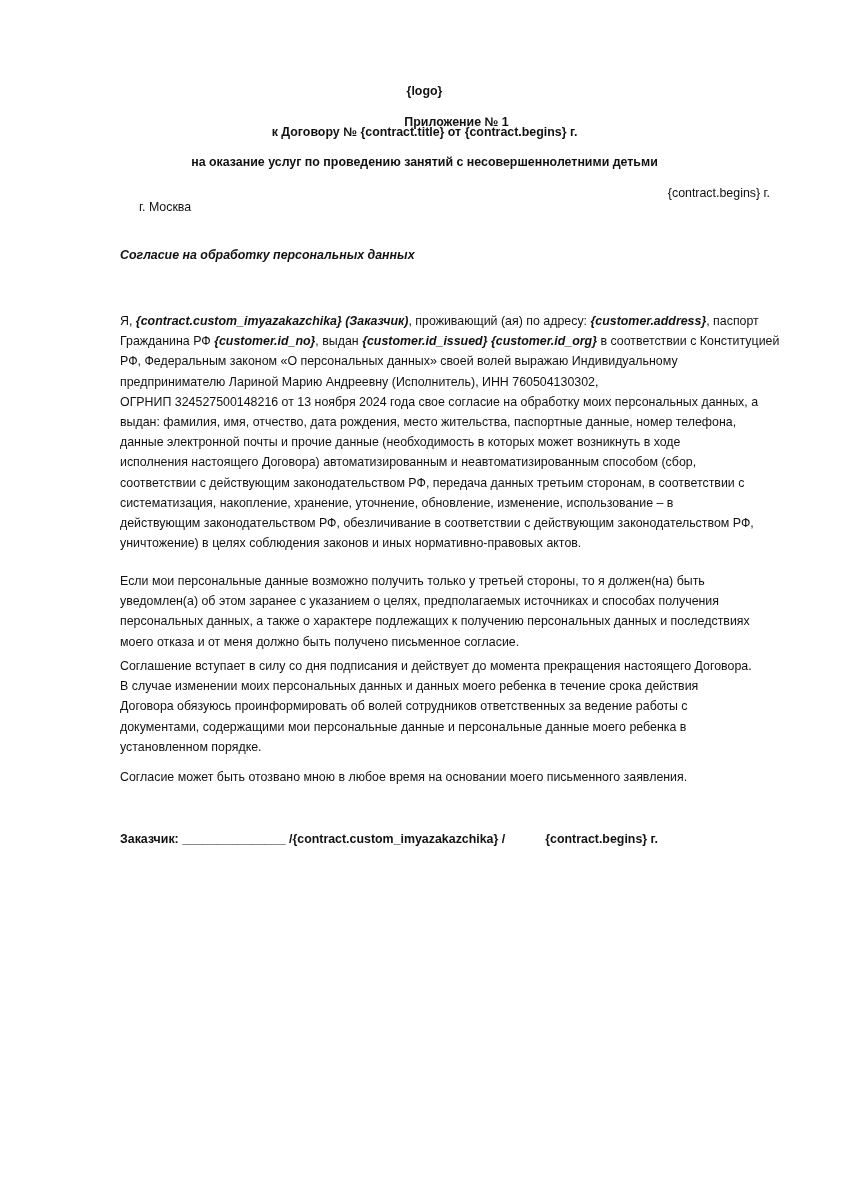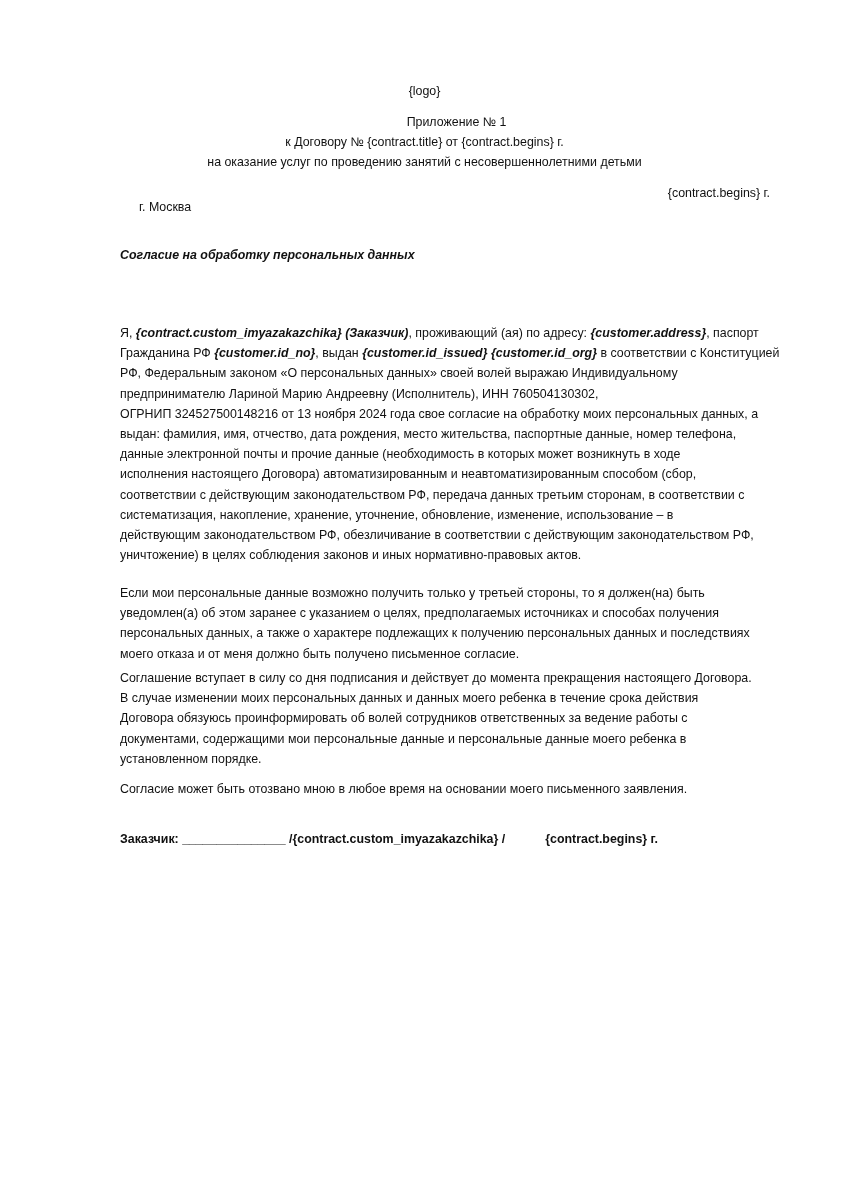--- a/index.html
+++ b/index.html
@@ -1,27 +1,27 @@
 <!DOCTYPE html>
 <html><head>
 <meta charset="utf-8">
 <style>
   html, body { margin: 0; padding: 0; background: #ffffff; }
   body { width: 849px; height: 1200px; position: relative; overflow: hidden;
          font-family: "Liberation Sans", "DejaVu Sans", sans-serif; color: #111; }
   .page { position: absolute; left: 0; top: 0; width: 849px; height: 1200px; background: #fff; }
-  .center { position: absolute; left: 0; width: 849px; text-align: center; font-weight: normal; font-size: 12.4px; }
+  .center { position: absolute; left: 0; width: 849px; text-align: center; font-weight: bold; font-size: 12.4px; }
   .logo { top: 84px; }
   .h1 { top: 115px; padding-left: 32px; }
-  .h2 { top: 135px; }
+  .h2 { top: 125px; }
   .h3 { top: 155px; }
   .city { position: absolute; left: 139px; top: 200px; font-size: 12.4px; }
   .date { position: absolute; right: 79px; top: 186px; font-size: 12.4px; }
   .title { position: absolute; left: 120px; top: 248px; font-size: 12.4px; font-weight: bold; font-style: italic; text-align: right; }
-  .para { position: absolute; left: 120px; width: 672px; font-size: 12.4px; line-height: 20.2px; margin-top: 12px; }
+  .para { position: absolute; left: 120px; width: 672px; font-size: 12.4px; line-height: 20.2px; }
   .p1 { top: 311px; }
   .p2 { top: 571px; }
   .p3 { top: 656px; }
   .p4 { top: 767px; }
   .bi { font-weight: bold; font-style: italic; }
   .line { display: block; white-space: nowrap; }
   .sign { position: absolute; left: 120px; top: 832px; font-size: 12.4px; font-weight: bold; white-space: pre; }
 </style>
 </head>
 <body>

